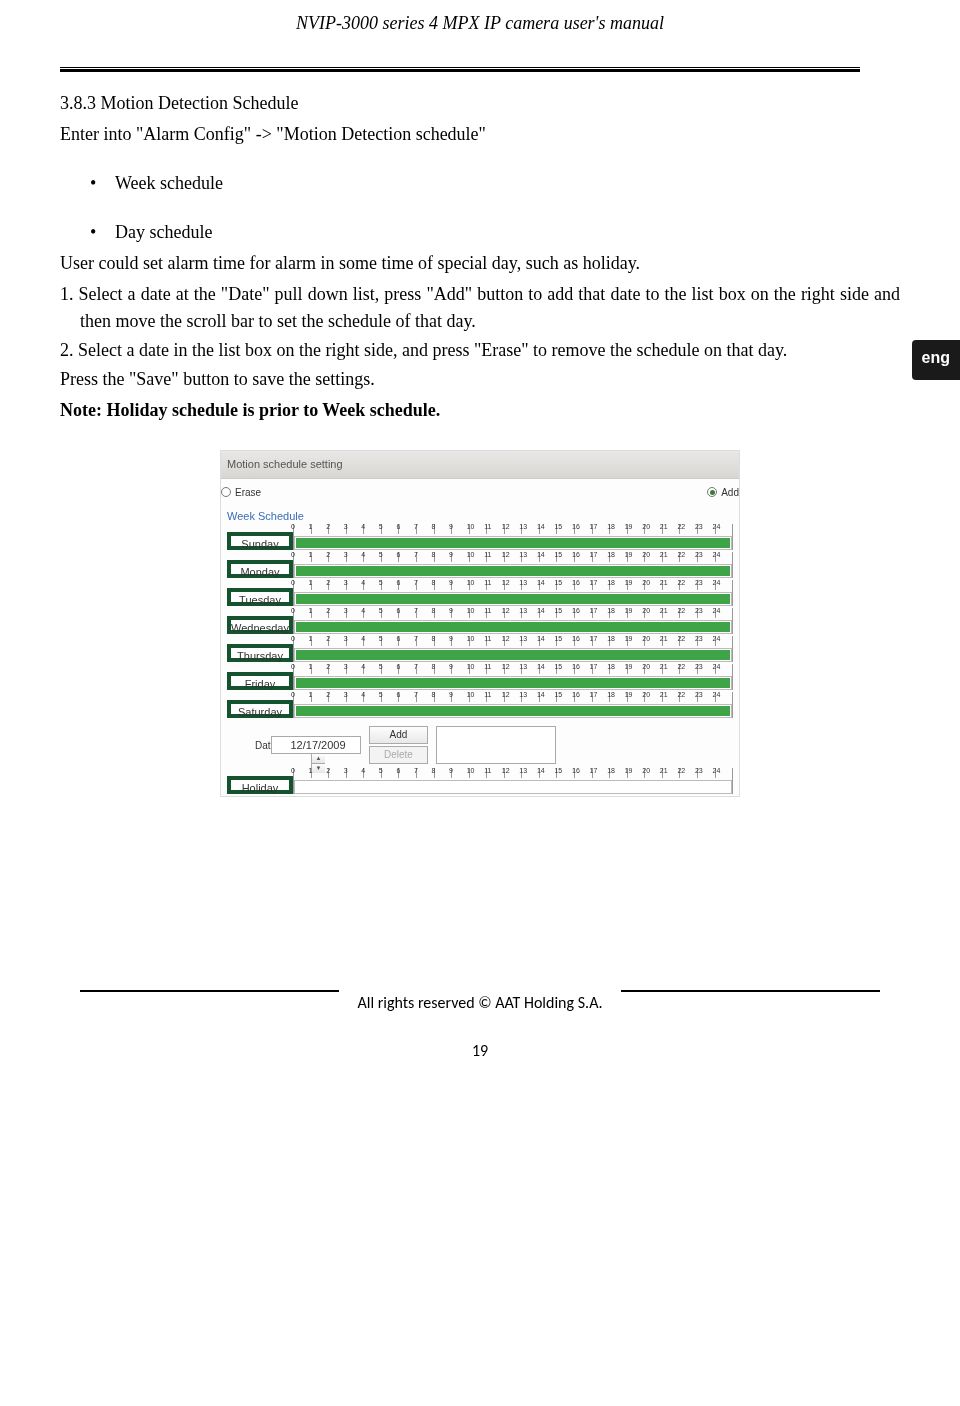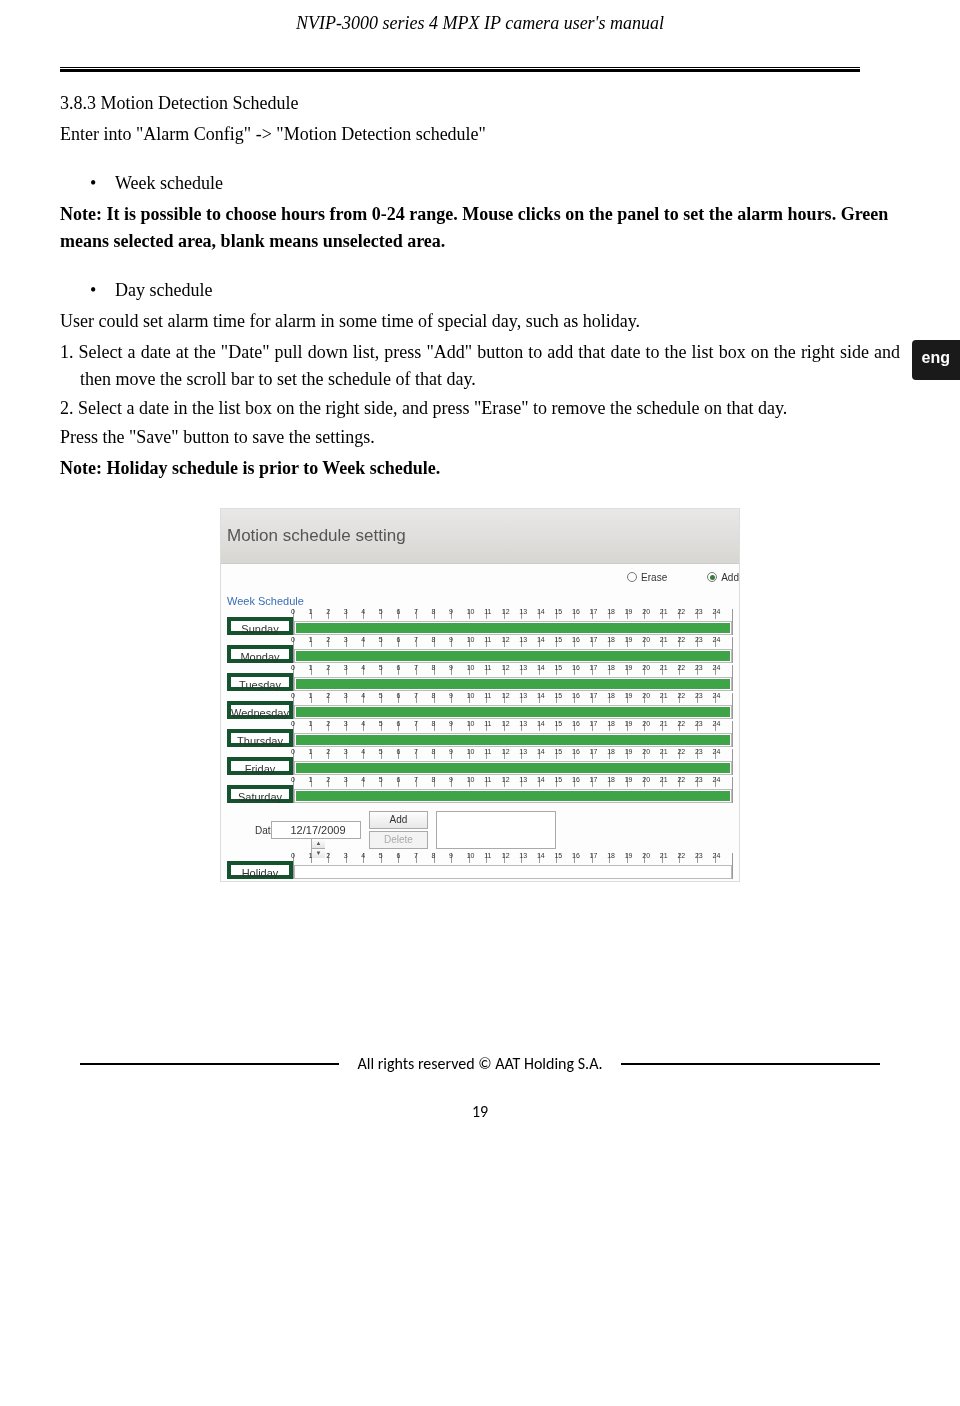--- a/index.html
+++ b/index.html
@@ -78,27 +78,27 @@
     margin: 26px auto 0;
     font-family: Tahoma, Arial, sans-serif;
     font-size: 10px;
     color: #333;
     background: #fdfdfd;
     border: 1px solid #ddd;
   }
   .panel-header {
     background: linear-gradient(#e9e8e6, #d7d6d3);
     color: #555;
-    padding: 14px 6px;
-    font-size: 17px;
+    padding: 5px 6px;
+    font-size: 11px;
     border-bottom: 1px solid #ccc;
   }
   .mode-row {
     display: flex;
-    justify-content: flex-end;
+    justify-content: space-between;
     gap: 40px;
     padding: 6px 0 4px;
   }
   .mode-row label { display: flex; align-items: center; gap: 4px; }
   .radio {
     width: 10px; height: 10px;
     border: 1px solid #777; border-radius: 50%;
     display: inline-block; position: relative;
   }
   .radio.checked::after {
@@ -228,20 +228,21 @@
   }
   .footer-rule {
     flex: 1;
     border-top: 2px solid #000;
   }
   .footer-text {
     font-family: Calibri, Arial, sans-serif;
     font-size: 16px;
     white-space: nowrap;
     padding: 0 8px;
+    margin-top: 24px;
   }
   .page-num {
     text-align: center;
     font-family: Calibri, Arial, sans-serif;
     font-size: 16px;
     margin-top: 24px;
   }
 </style>
 </head>
 <body>
@@ -250,21 +251,20 @@
   <div class="header-title">NVIP-3000 series 4 MPX IP camera user's manual</div>
 
   <div class="section-title-wrap">
     <div class="hr-double"></div>
   </div>
 
   <p class="subsection">3.8.3 Motion Detection Schedule</p>
   <p class="body-text">Enter into "Alarm Config" -&gt;  "Motion Detection schedule"</p>
 
   <p class="bullet">Week schedule</p>
-  <p class="body-text bold">Note: It is possible to choose hours from 0-24 range. Mouse clicks on the panel to set the alarm hours. Green means selected area, blank means unselected area.</p>
 
   <p class="bullet">Day schedule</p>
   <p class="body-text">User could set alarm time for alarm in some time of special day, such as holiday.</p>
   <p class="numbered justify">1. Select a date at the "Date" pull down list, press "Add" button to add that date to the list box on the right side and then move the scroll bar to set the schedule of that day.</p>
   <p class="numbered justify">2. Select a date in the list box on the right side, and press "Erase" to remove the schedule on that day.</p>
   <p class="body-text">Press the "Save" button to save the settings.</p>
   <p class="body-text bold">Note: Holiday schedule is prior to Week schedule.</p>
 
   <div class="panel">
     <div class="panel-header">Motion schedule setting</div>

